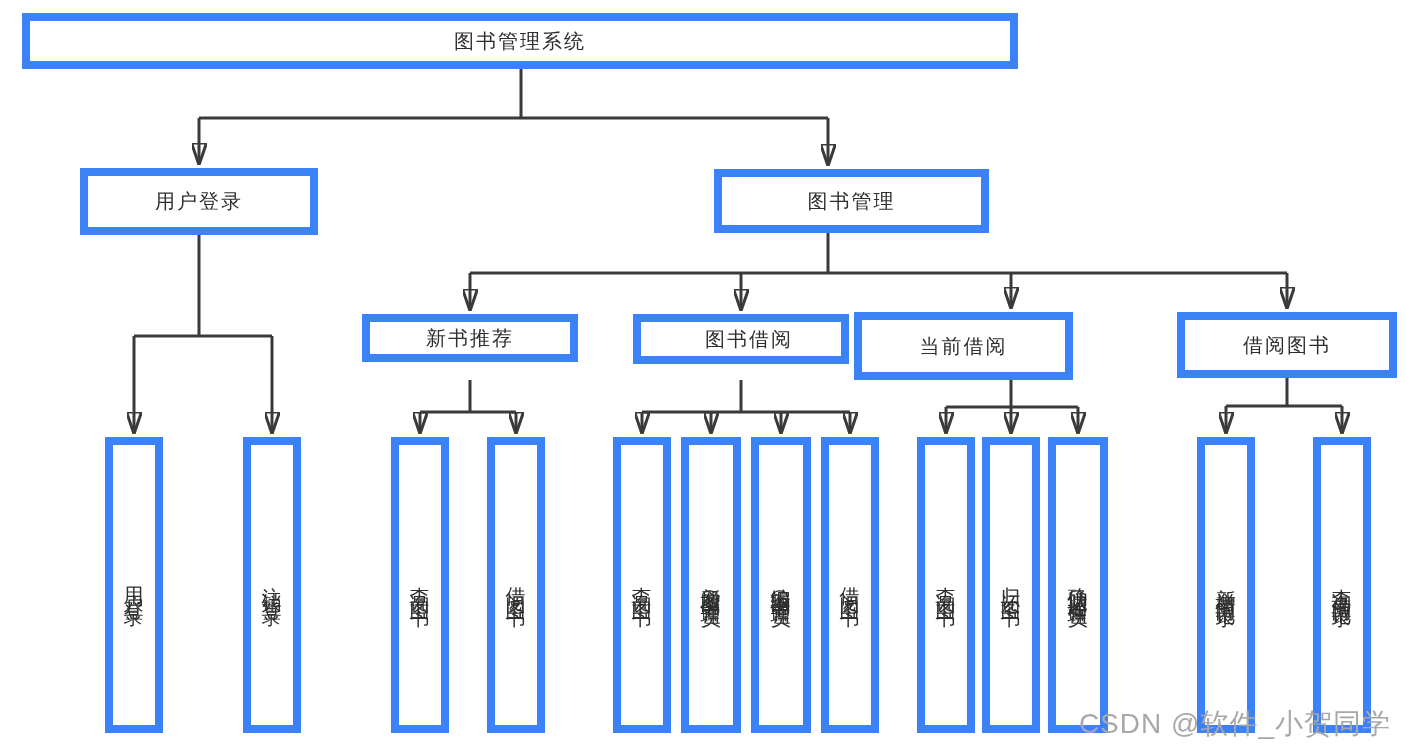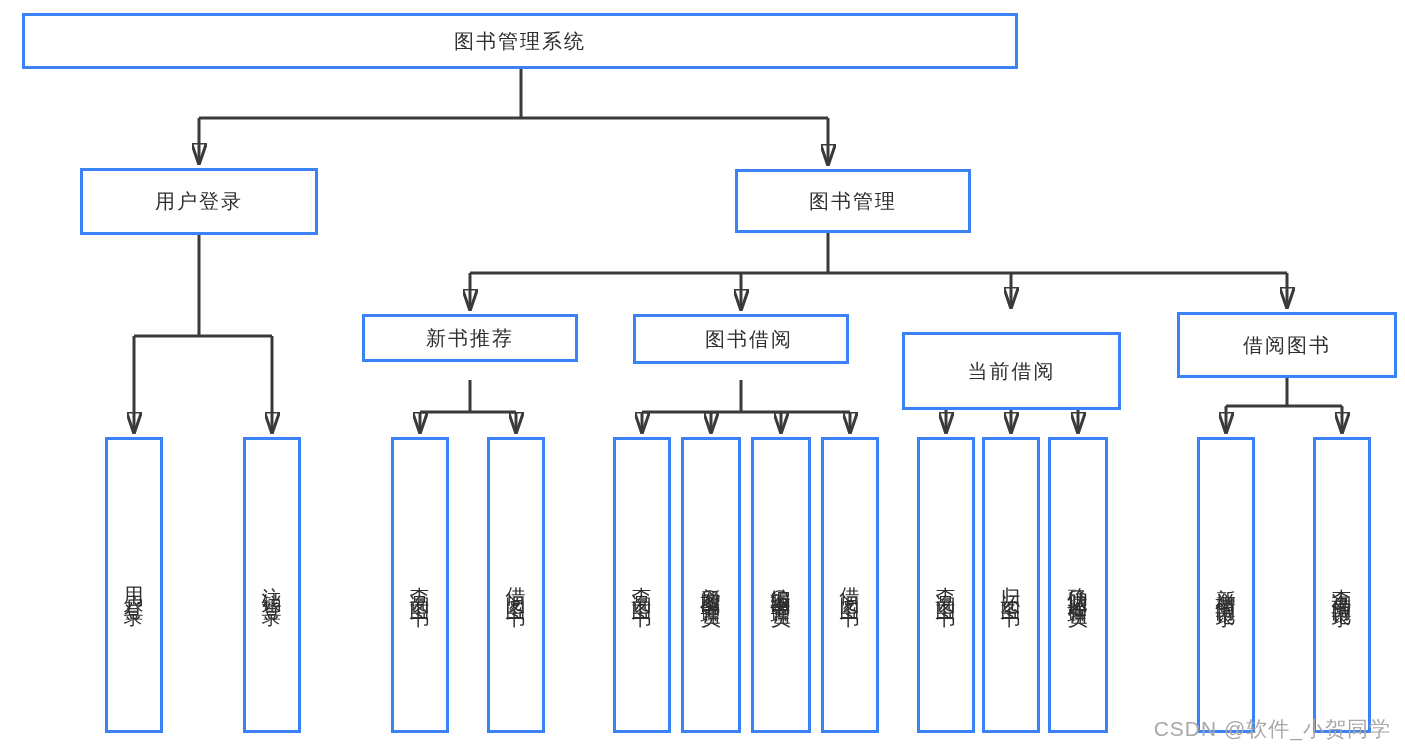--- a/index.html
+++ b/index.html
@@ -9,38 +9,38 @@
     background:#ffffff;
     font-family:"Liberation Sans","DejaVu Sans",sans-serif;
     overflow:hidden;
   }
   #wires{position:absolute;left:0;top:0;width:1405px;height:747px;}
   #wires path{stroke:#3a3a3a;stroke-width:3;fill:none;}
   .node{
     position:absolute;
     display:flex;align-items:center;justify-content:center;
     background:#ffffff;
-    border:3px solid #3b82f6;
+    border:8px solid #3b82f6;
     box-sizing:border-box;
     font-size:20px;
     color:#2e2e2e;
     letter-spacing:2px;
     text-align:center;
     z-index:2;
   }
   .node.v{
     writing-mode:vertical-rl;
     letter-spacing:7px;
     line-height:50px;
   }
   #watermark{
     position:absolute;
     right:14px;bottom:4px;
     color:#a8a8a8;
-    font-size:21px;
+    font-size:28px;
     letter-spacing:1px;
     z-index:3;
   }
 </style>
 </head>
 <body>
 
 <div id="canvas">
 
   <svg id="wires" width="1405" height="747" viewBox="0 0 1405 747" aria-hidden="true">
@@ -80,25 +80,25 @@
     <path d="M1078,407 V433" marker-end="url(#ah)"></path>
 
     <path d="M1287,378 V406 M1226,406 H1342"></path>
     <path d="M1226,406 V433" marker-end="url(#ah)"></path>
     <path d="M1342,406 V433" marker-end="url(#ah)"></path>
   </svg>
 
   <div class="node" style="left:22px;top:13px;width:996px;height:56px;">图书管理系统</div>
 
   <div class="node" style="left:80px;top:168px;width:238px;height:67px;">用户登录</div>
-  <div class="node" style="left:735px;top:169px;width:236px;height:64px;">图书管理</div>
+  <div class="node" style="left:714px;top:169px;width:275px;height:64px;">图书管理</div>
 
   <div class="node" style="left:362px;top:314px;width:216px;height:48px;">新书推荐</div>
   <div class="node" style="left:633px;top:314px;width:216px;height:50px;padding-left:16px;">图书借阅</div>
-  <div class="node" style="left:902px;top:312px;width:219px;height:78px;margin-top:20px;">当前借阅</div>
+  <div class="node" style="left:854px;top:312px;width:219px;height:68px;">当前借阅</div>
   <div class="node" style="left:1177px;top:312px;width:220px;height:66px;">借阅图书</div>
 
   <div class="node v" style="left:105px;top:437px;width:58px;height:296px;">用户登录</div>
   <div class="node v" style="left:243px;top:437px;width:58px;height:296px;">注销登录</div>
 
   <div class="node v" style="left:391px;top:437px;width:58px;height:296px;">查询图书</div>
   <div class="node v" style="left:487px;top:437px;width:58px;height:296px;">借阅图书</div>
 
   <div class="node v" style="left:613px;top:437px;width:58px;height:296px;">查询图书</div>
   <div class="node v" style="left:681px;top:437px;width:60px;height:296px;letter-spacing:3px;">新增图书（管理员）</div>

